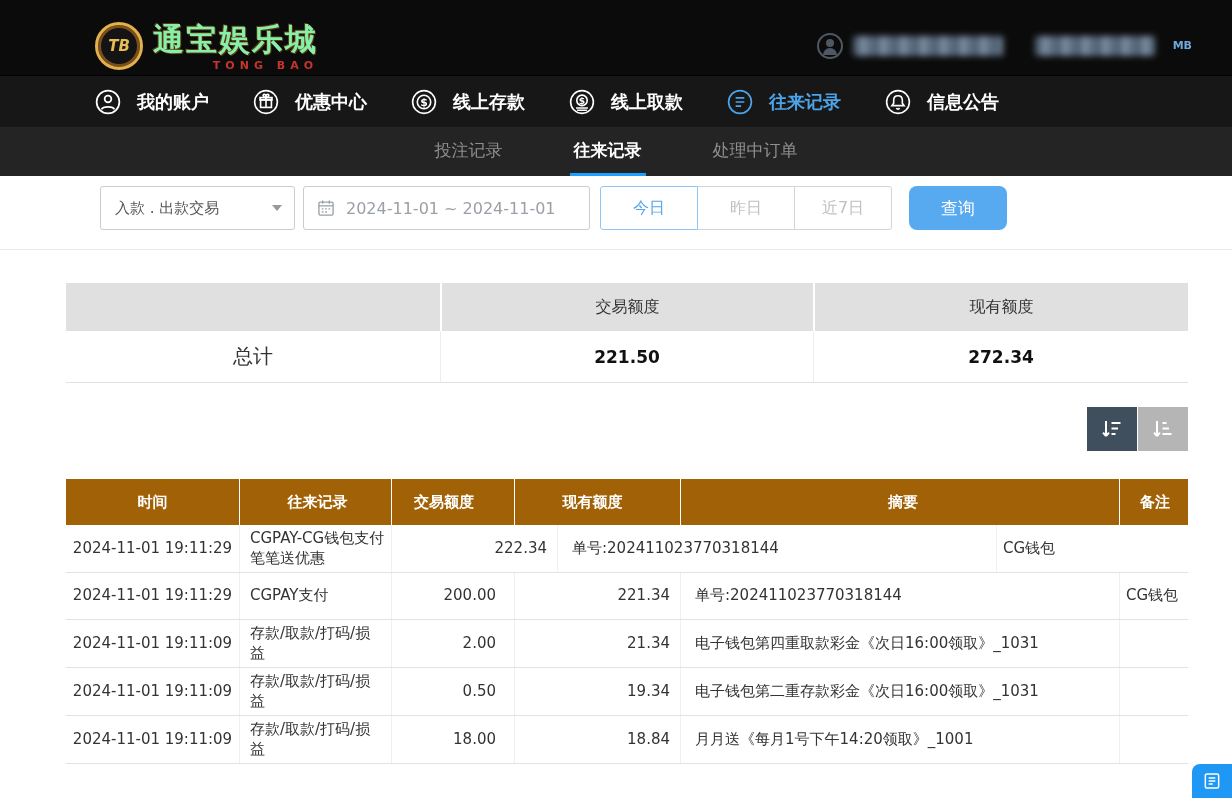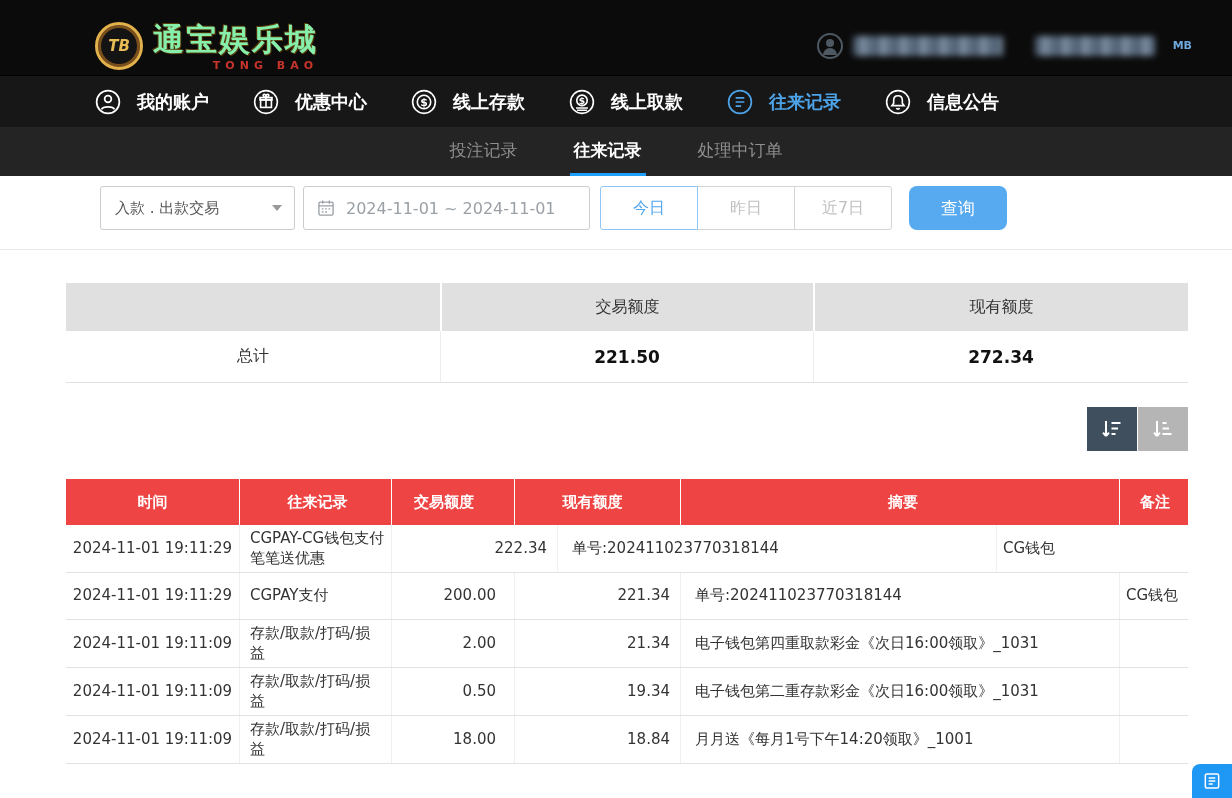--- a/index.html
+++ b/index.html
@@ -31,21 +31,21 @@
   .blur2 { width:120px; margin-left:22px; }
   .currency { color:#6fa8dc; font-size:11px; margin-left:8px;font-weight:bold; }
 
   
   .mainnav { height:52px; background:#171717; display:flex; align-items:center; gap:44px; padding-left:95px; border-top:1px solid #000; }
   .nav-item { display:flex; align-items:center; gap:16px; color:#fff; font-size:18px; font-weight:bold; cursor:pointer; }
   .nav-item svg { width:26px; height:26px; display:block; }
   .nav-item.active { color:#4da3e8; }
 
   
-  .subtabs { height:49px; background:#242424; display:flex; align-items:stretch; justify-content:center; gap:48px; }
+  .subtabs { height:49px; background:#242424; display:flex; align-items:stretch; justify-content:center; gap:63px; }
   .subtab { color:#8f8f8f; font-size:17px; display:flex; align-items:center; cursor:pointer; border-bottom:3px solid transparent; padding:0 4px; }
   .subtab.active { color:#fff; border-bottom-color:#1e9fff; font-weight:bold; }
 
   
   .filters { display:flex; align-items:center; padding:14px 0 0 100px; height:50px; }
   .select { width:195px; height:44px; border:1px solid #ccc; border-radius:3px; display:flex; align-items:center;
             justify-content:space-between; padding:0 12px 0 14px; font-size:15px; color:#555; cursor:pointer; background:#fff; }
   .caret { width:0; height:0; border-left:5px solid transparent; border-right:5px solid transparent; border-top:6px solid #999; }
   .dateinput { width:287px; height:44px; border:1px solid #ccc; border-radius:3px; margin-left:8px; display:flex; align-items:center;
                gap:10px; padding:0 12px; font-size:16px; color:#9aa0a6; background:#fff; cursor:text; }
@@ -60,35 +60,35 @@
                 color:#fff; font-size:17px; cursor:pointer; font-family:inherit; }
 
   .divider { height:1px; background:#e8e8e8; margin-top:23px; }
 
   
   .summary { margin:33px 44px 0 66px; width:1122px; }
   .s-head { display:flex; height:48px; }
   .s-head .s-cell { background:#e0e0e0; display:flex; align-items:center; justify-content:center; font-size:16px; color:#333; font-weight:500; }
   .s-head .s-cell + .s-cell { border-left:2px solid #fff; }
   .s-row { display:flex; height:52px; border-bottom:1px solid #e0e0e0; }
-  .s-row .s-cell { display:flex; align-items:center; justify-content:center; font-size:16px; color:#333; }
+  .s-row .s-cell { display:flex; align-items:center; justify-content:center; font-size:20px; color:#333; }
   .s-row .s-cell + .s-cell { border-left:1px solid #eee; }
   .s-row .num { font-size:17px; font-weight:bold; color:#111; }
   .sc1 { width:374px; } .sc2 { width:373px; } .sc3 { width:375px; }
 
   
   .sortbar { display:flex; justify-content:flex-end; margin:24px 44px 0 0; gap:1px; }
   .sort-btn { width:50px; height:44px; border:none; display:flex; align-items:center; justify-content:center; cursor:pointer; }
   .sort-btn.dark { background:#3f4f5e; }
   .sort-btn.light { background:#b5b5b5; }
   .sort-btn svg { width:24px; height:24px; }
 
   
   .records { margin:28px 44px 0 66px; width:1122px; }
-  .r-head { display:flex; height:46px; background:#ef4444; }
+  .r-head { display:flex; height:46px; background:#a16207; }
   .r-head .hcell { color:#fff; font-weight:bold; font-size:15px; display:flex; align-items:center; justify-content:center; }
   .r-head .hcell + .hcell { border-left:1px solid #fff; }
   .r-row { display:flex; min-height:47px; border-bottom:1px solid #e2e2e2; background:#fff; }
   .r-row .cell { display:flex; align-items:center; font-size:15px; color:#333; line-height:1.3; padding:4px 0; }
   .r-row .cell + .cell { border-left:1px solid #f0f0f0; }
   .t-time    { width:173px; justify-content:center; }
   .t-type    { width:152px; padding-left:10px !important; padding-right:6px !important; }
   .t-amount  { width:123px; justify-content:flex-end; padding-right:18px !important; }
   .t-balance { width:166px; justify-content:flex-end; padding-right:10px !important; }
   .t-summary { width:439px; padding-left:14px !important; padding-right:8px !important; }

